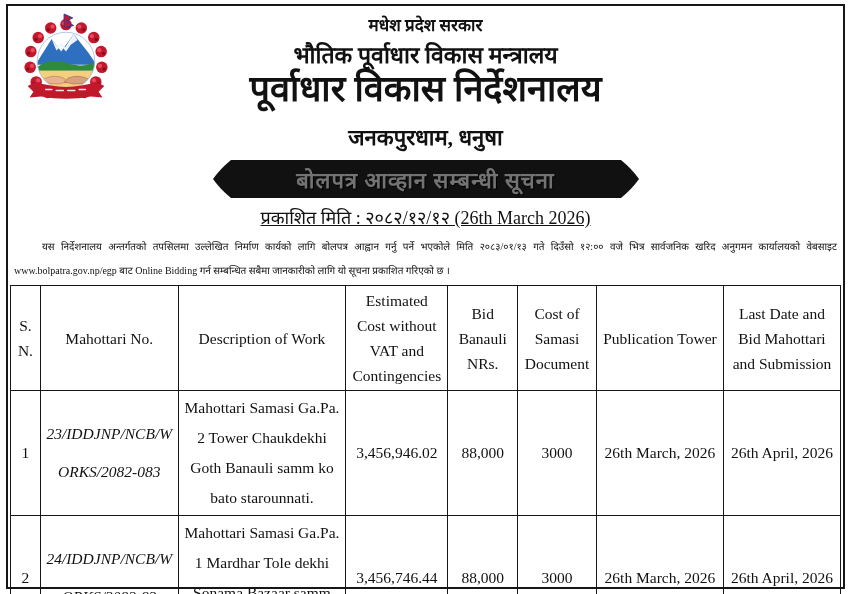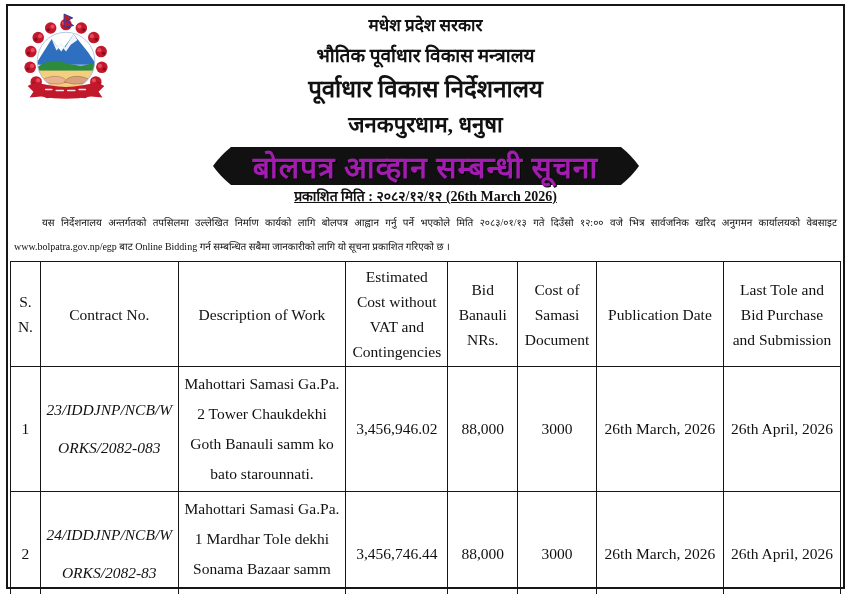--- a/index.html
+++ b/index.html
@@ -10,37 +10,37 @@
   }
   .frame{
     position:absolute;left:6px;top:4px;right:6px;bottom:5px;
     border:2.5px solid #161616;box-sizing:border-box;
     padding:4px 0 0 0;
   }
   
   .emblem-wrap{position:absolute;left:12px;top:6px;width:92px;height:98px;}
   .hdr{ text-align:center; font-weight:700; }
   .hdr-l1{font-size:17px;line-height:20px;margin-top:6px;}
-  .hdr-l2{font-size:19px;line-height:25px;margin-top:7px;}
-  .hdr-l3{font-size:24px;line-height:32px;margin-top:5px;}
-  .hdr-l4{font-size:22px;line-height:26px;margin-top:7px;}
+  .hdr-l2{font-size:23px;line-height:25px;margin-top:7px;}
+  .hdr-l3{font-size:36px;line-height:32px;margin-top:5px;}
+  .hdr-l4{font-size:22px;line-height:26px;margin-top:20px;}
   
   .banner{
     position:relative;width:426px;height:40px;margin:8px auto 0 auto;
   }
   .banner svg.ribbon-bg{position:absolute;left:0;top:0;width:100%;height:100%;}
   .banner .banner-text{
     position:absolute;left:0;top:0;width:100%;height:100%;
     display:flex;align-items:center;justify-content:center;
-    color:#a21caf;font-weight:700;font-size:30px;letter-spacing:1px;
+    color:#737373;font-weight:700;font-size:22px;letter-spacing:1px;
     text-shadow:1px 1px 0 #000;
   }
   
   .pubdate{
-    text-align:center;font-size:14px;font-weight:700;
+    text-align:center;font-size:18px;font-weight:400;margin-top:6px;
     text-decoration:underline;
   }
   
   .para{
     margin:6px 6px 0 6px;font-size:10px;line-height:23.5px;
     text-align:justify;text-indent:28px;
   }
   
   table.notice{
     border-collapse:collapse;table-layout:fixed;
@@ -192,27 +192,27 @@
           <col class="c-desc">
           <col class="c-cost">
         <col class="c-sec">
           <col class="c-doc">
           <col class="c-pub">
           <col class="c-last">
       </colgroup>
       <tbody>
           <tr class="hdr-row">
         <th>S. N.</th>
-        <th>Contract No.</th>
+        <th>Mahottari No.</th>
         <th>Description of Work</th>
         <th>Estimated Cost without VAT and Contingencies</th>
         <th>Bid Banauli NRs.</th>
         <th>Cost of Samasi Document</th>
-        <th>Publication Date</th>
-        <th>Last Tole and Bid Purchase and Submission</th>
+        <th>Publication Tower</th>
+        <th>Last Date and Bid Mahottari and Submission</th>
       </tr>
       <tr class="data-row">
         <td>1</td>
         <td class="contract-cell">23/IDDJNP/NCB/WORKS/2082-083</td>
         <td class="desc-cell">Mahottari Samasi Ga.Pa. 2 Tower Chaukdekhi Goth Banauli samm ko bato starounnati.</td>
         <td>3,456,946.02</td>
         <td>88,000</td>
         <td>3000</td>
         <td>26th March, 2026</td>
         <td>26th April, 2026</td>

